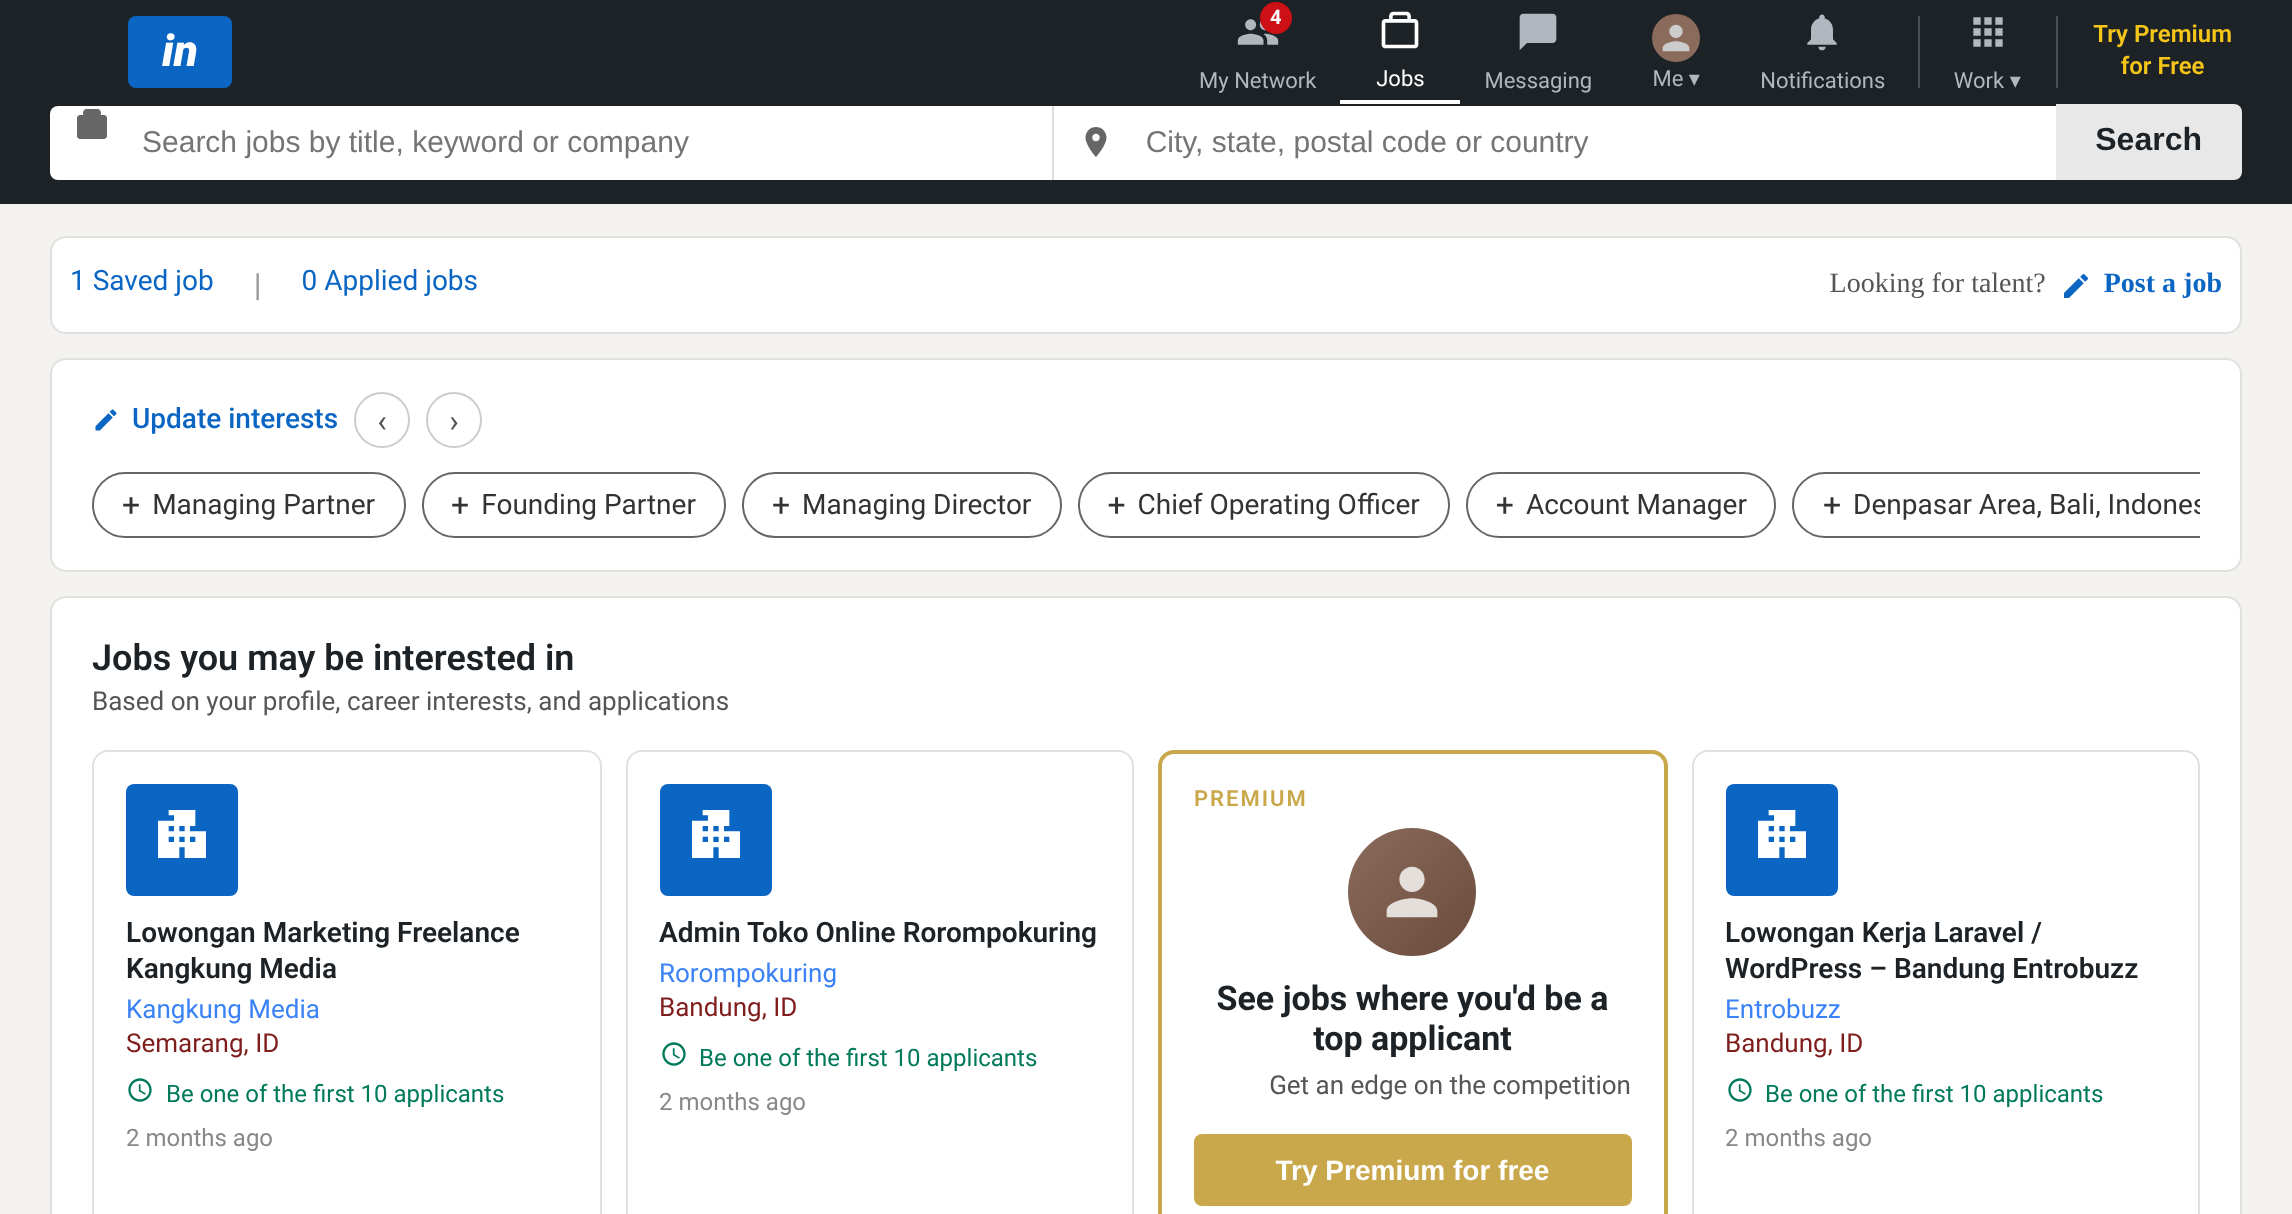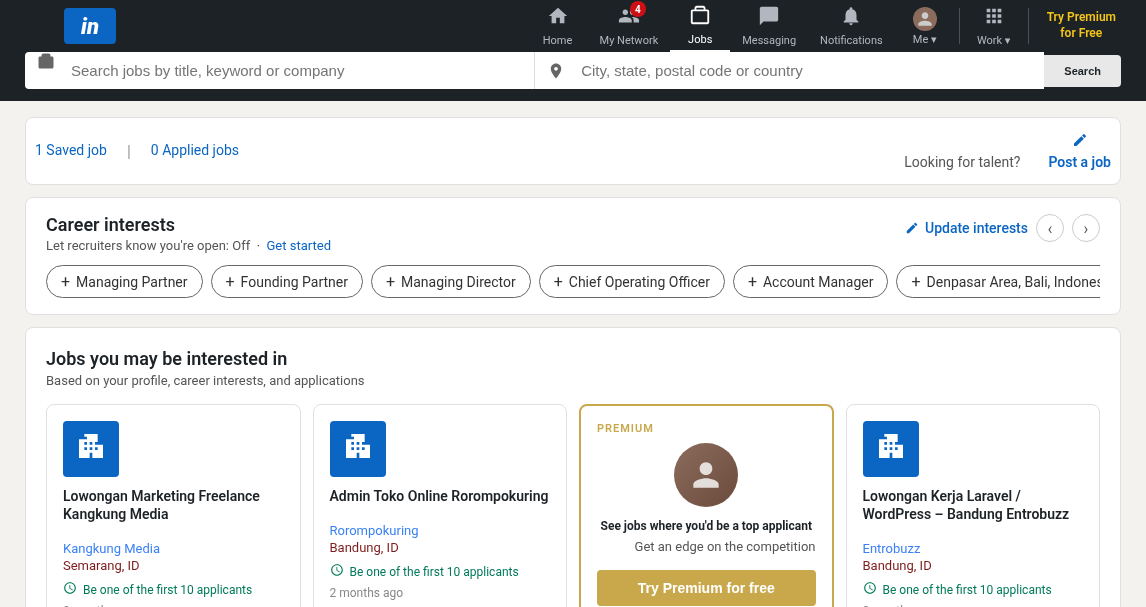--- a/index.html
+++ b/index.html
@@ -143,21 +143,21 @@
       outline: none;
       font-size: 15px;
       color: #333;
       width: 100%;
       padding: 10px 8px;
     }
     .search-btn {
       background: #e8e8e8;
       border: none;
       padding: 10px 20px;
-      font-size: 11px;
+      font-size: 16px;
       font-weight: 600;
       cursor: pointer;
       border-radius: 0 4px 4px 0;
       color: #1d2226;
       white-space: nowrap;
     }
 
     
     .main-content {
       max-width: 1128px;
@@ -182,35 +182,35 @@
     }
     .saved-link {
       color: #0a66c2;
       font-size: 14px;
       cursor: pointer;
       text-decoration: none;
     }
     .saved-divider { color: #999; margin: 0 4px; }
     .talent-section {
       display: flex;
-      align-items: flex-end;
-      gap: 28px;
+      align-items: flex-start;
+      gap: 7px;
       color: #555;
       font-size: 14px;
+      font-family: Liberation Serif, serif;
     }
     .post-job-btn {
       display: flex;
       align-items: center;
       gap: 6px;
       color: #0a66c2;
       font-size: 14px;
       font-weight: 600;
       cursor: pointer;
       text-decoration: none;
-      flex-direction: column;
     }
 
     
     .career-interests-card {
       background: white;
       border-radius: 8px;
       padding: 16px 20px;
       margin-bottom: 12px;
       border: 1px solid #e0e0e0;
     }
@@ -321,34 +321,34 @@
       width: 64px;
       height: 64px;
       border-radius: 50%;
       background: linear-gradient(135deg, #8b6c5c, #6b4c3c);
       display: flex;
       align-items: center;
       justify-content: center;
       font-size: 28px;
       color: white;
     }
-    .job-title { font-size: 14px; font-weight: 600; color: #1d2226; margin-bottom: 18px; line-height: 1.3; }
+    .job-title { font-size: 14px; font-weight: 600; color: #1d2226; margin-bottom: 4px; line-height: 1.3; }
     .job-company { font-size: 13px; color: #3b82f6; margin-bottom: 2px; }
     .job-location { font-size: 13px; color: #7f1d1d; margin-bottom: 8px; }
     .job-applicants {
       display: flex;
       align-items: center;
       gap: 6px;
       font-size: 12px;
       color: #007a5a;
       margin-bottom: 6px;
     }
     .clock-icon { font-size: 14px; }
     .job-time { font-size: 12px; color: #888; }
-    .premium-cta-title { font-size: 12px; font-weight: 700; color: #1d2226; margin-bottom: 6px; text-align: center; }
+    .premium-cta-title { font-size: 17px; font-weight: 700; color: #1d2226; margin-bottom: 6px; text-align: center; }
     .premium-cta-sub { font-size: 13px; color: #555; margin-bottom: 16px; text-align: right; }
     .try-premium-btn {
       width: 100%;
       background: #c9a84c;
       color: white;
       border: none;
       border-radius: 4px;
       padding: 10px;
       font-size: 14px;
       font-weight: 600;
@@ -356,28 +356,20 @@
     }
   </style>
 </head>
 <body>
 
 <nav class="top-nav">
   <div class="nav-logo">in</div>
   <div class="nav-spacer"></div>
   <div class="nav-items">
 
-    <a class="nav-item">
-      <div class="nav-item-icon">
-        <svg width="22" height="22" viewBox="0 0 24 24" fill="#b0b7bf">
-            <path d="M10 20v-6h4v6h5v-8h3L12 3 2 12h3v8z"></path>
-          </svg>
-      </div>
-      <span>Home</span>
-    </a>
 
     <a class="nav-item">
       <div class="nav-item-icon" style="position:relative">
         <svg width="22" height="22" viewBox="0 0 24 24" fill="#b0b7bf">
             <path d="M16 11c1.66 0 2.99-1.34 2.99-3S17.66 5 16 5c-1.66 0-3 1.34-3 3s1.34 3 3 3zm-8 0c1.66 0 2.99-1.34 2.99-3S9.66 5 8 5C6.34 5 5 6.34 5 8s1.34 3 3 3zm0 2c-2.33 0-7 1.17-7 3.5V19h14v-2.5c0-2.33-4.67-3.5-7-3.5zm8 0c-.29 0-.62.02-.97.05 1.16.84 1.97 1.97 1.97 3.45V19h6v-2.5c0-2.33-4.67-3.5-7-3.5z"></path>
           </svg>
         <span class="nav-badge">4</span>
       </div>
       <span>My Network</span>
     </a>
@@ -394,35 +386,35 @@
     <a class="nav-item">
       <div class="nav-item-icon">
         <svg width="22" height="22" viewBox="0 0 24 24" fill="#b0b7bf">
             <path d="M20 2H4c-1.1 0-2 .9-2 2v18l4-4h14c1.1 0 2-.9 2-2V4c0-1.1-.9-2-2-2z"></path>
           </svg>
       </div>
       <span>Messaging</span>
     </a>
 
     <a class="nav-item">
+      <div class="nav-avatar">
+        <svg width="20" height="20" viewBox="0 0 24 24" fill="#ccc">
+            <path d="M12 12c2.21 0 4-1.79 4-4s-1.79-4-4-4-4 1.79-4 4 1.79 4 4 4zm0 2c-2.67 0-8 1.34-8 4v2h16v-2c0-2.66-5.33-4-8-4z"></path>
+          </svg>
+      </div>
+      <span>Me ▾</span>
+    </a>
+
+    <a class="nav-item">
       <div class="nav-item-icon">
         <svg width="22" height="22" viewBox="0 0 24 24" fill="#b0b7bf">
             <path d="M12 22c1.1 0 2-.9 2-2h-4c0 1.1.9 2 2 2zm6-6v-5c0-3.07-1.64-5.64-4.5-6.32V4c0-.83-.67-1.5-1.5-1.5S10.5 3.17 10.5 4v.68C7.63 5.36 6 7.92 6 11v5l-2 2v1h16v-1l-2-2z"></path>
           </svg>
       </div>
       <span>Notifications</span>
-    </a>
-
-    <a class="nav-item">
-      <div class="nav-avatar">
-        <svg width="20" height="20" viewBox="0 0 24 24" fill="#ccc">
-            <path d="M12 12c2.21 0 4-1.79 4-4s-1.79-4-4-4-4 1.79-4 4 1.79 4 4 4zm0 2c-2.67 0-8 1.34-8 4v2h16v-2c0-2.66-5.33-4-8-4z"></path>
-          </svg>
-      </div>
-      <span>Me ▾</span>
     </a>
 
     <div class="nav-divider"></div>
 
     <a class="nav-item">
       <div class="nav-item-icon">
         <svg width="22" height="22" viewBox="0 0 24 24" fill="#b0b7bf">
             <path d="M4 8h4V4H4v4zm6 12h4v-4h-4v4zm-6 0h4v-4H4v4zm0-6h4v-4H4v4zm6 0h4v-4h-4v4zm6-10v4h4V4h-4zm-6 4h4V4h-4v4zm6 6h4v-4h-4v4zm0 6h4v-4h-4v4z"></path>
           </svg>
       </div>
@@ -476,28 +468,20 @@
         <svg width="16" height="16" viewBox="0 0 24 24" fill="#0a66c2">
             <path d="M3 17.25V21h3.75L17.81 9.94l-3.75-3.75L3 17.25zM20.71 7.04c.39-.39.39-1.02 0-1.41l-2.34-2.34c-.39-.39-1.02-.39-1.41 0l-1.83 1.83 3.75 3.75 1.83-1.83z"></path>
           </svg>
         <span>Post a job</span>
       </a>
     </div>
   </div>
 
   <div class="career-interests-card">
     <div class="career-header">
-      <div>
-        <div class="career-title">Career interests</div>
-        <div class="career-subtitle">
-          <span>Let recruiters know you're open: Off</span>
-          &nbsp;·&nbsp;
-          <span class="get-started">Get started</span>
-        </div>
-      </div>
       <div class="career-actions">
         <div class="update-interests-btn">
           <svg width="14" height="14" viewBox="0 0 24 24" fill="#0a66c2">
               <path d="M3 17.25V21h3.75L17.81 9.94l-3.75-3.75L3 17.25zM20.71 7.04c.39-.39.39-1.02 0-1.41l-2.34-2.34c-.39-.39-1.02-.39-1.41 0l-1.83 1.83 3.75 3.75 1.83-1.83z"></path>
             </svg>
           <span>Update interests</span>
         </div>
         <div class="nav-arrow">‹</div>
         <div class="nav-arrow">›</div>
       </div>

